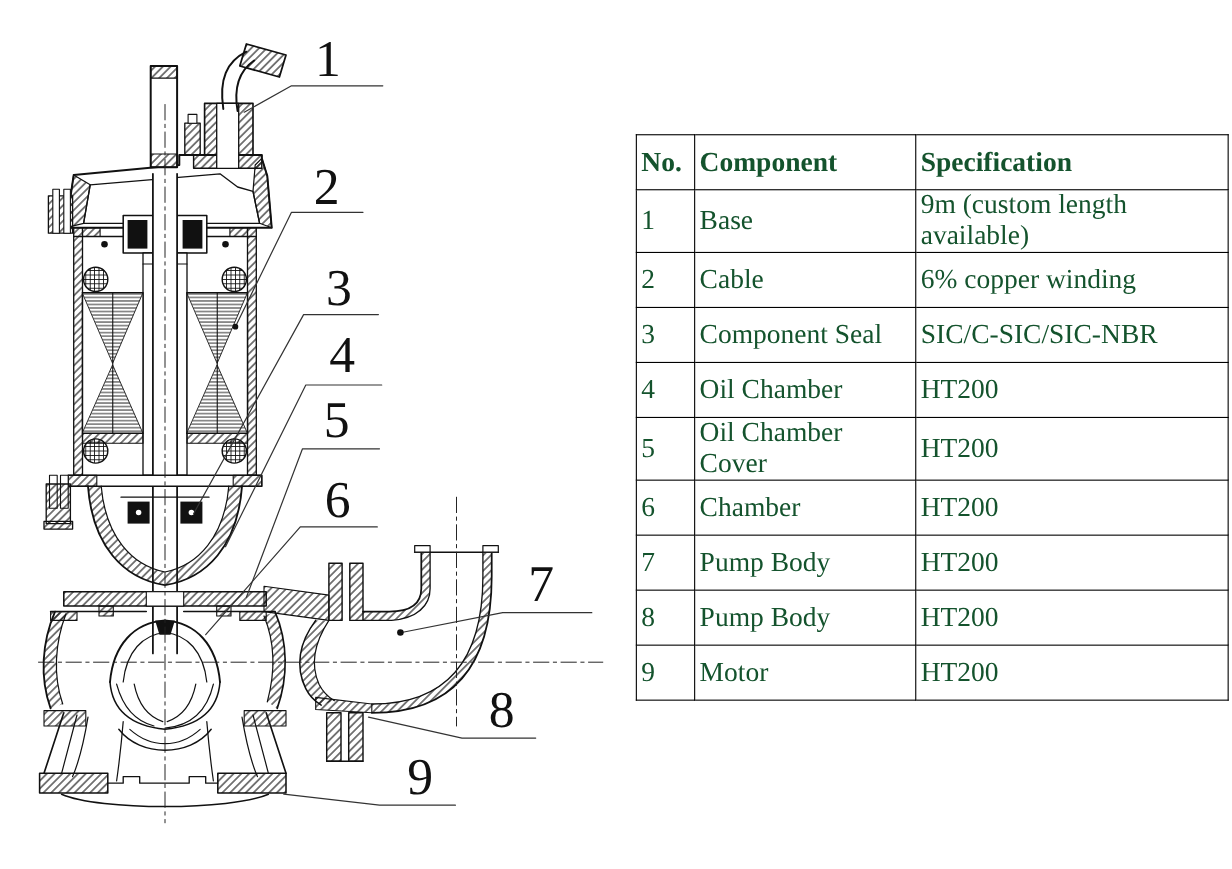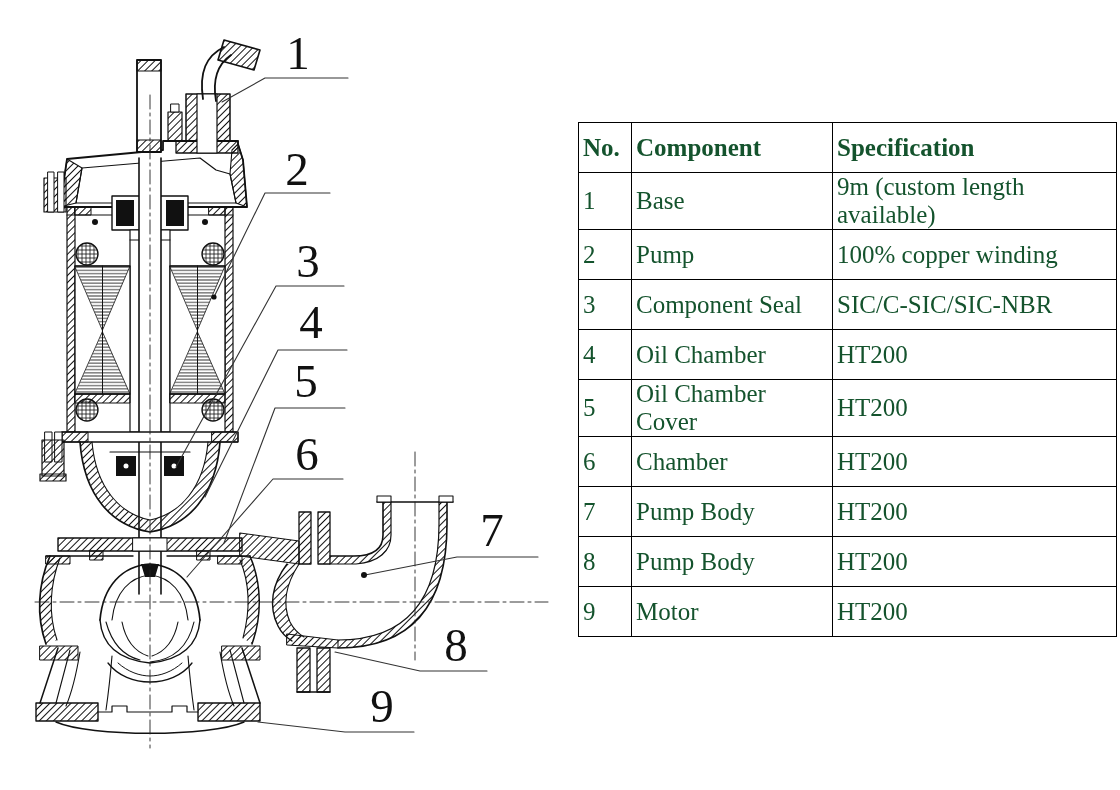--- a/index.html
+++ b/index.html
@@ -260,22 +260,22 @@
       </tr>
     </thead>
     <tbody>
       <tr>
         <td>1</td>
         <td>Base</td>
         <td>9m (custom length available)</td>
       </tr>
       <tr>
         <td>2</td>
-        <td>Pump</td>
-        <td>100% copper winding</td>
+        <td>Cable</td>
+        <td>6% copper winding</td>
       </tr>
       <tr>
         <td>3</td>
         <td>Component Seal</td>
         <td>SIC/C-SIC/SIC-NBR</td>
       </tr>
       <tr>
         <td>4</td>
         <td>Oil Chamber</td>
         <td>HT200</td>

